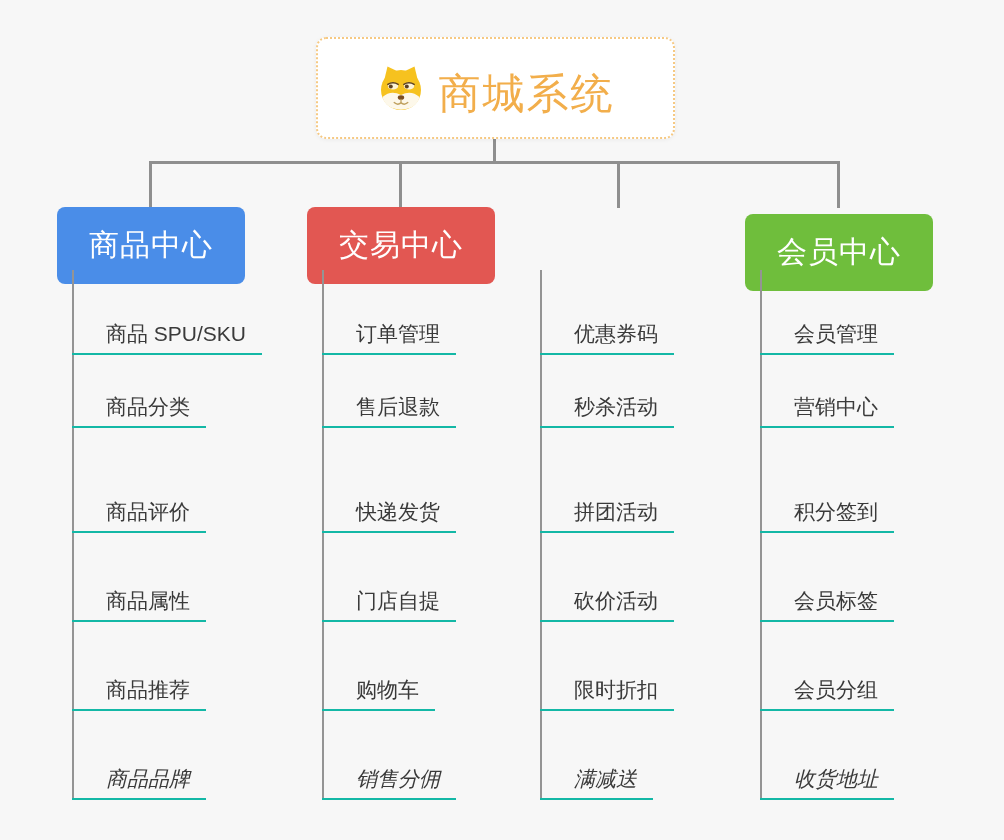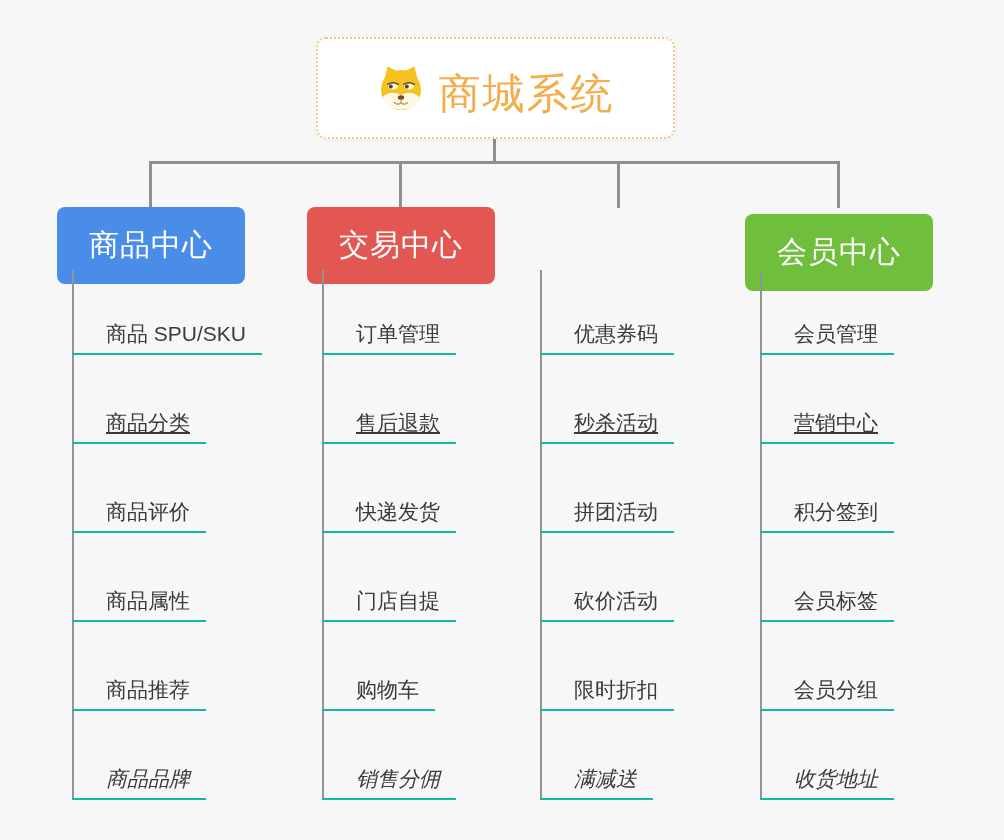--- a/index.html
+++ b/index.html
@@ -49,21 +49,21 @@
   
   .leaf {
     position:absolute; height:40px;
     display:flex; align-items:flex-end;
     padding:0 16px 5px 34px;
     border-bottom:2px solid #14b8a6;
     font-size:21px; color:#3a3a3a; white-space:nowrap;
   }
   .col-1 .leaf { left:72px; } .col-2 .leaf { left:322px; }
   .col-3 .leaf { left:540px; } .col-4 .leaf { left:760px; }
-  .leaf.r0 { top:315px; } .leaf.r1 { top:404px;text-decoration:underline; } .leaf.r2 { top:493px; }
+  .leaf.r0 { top:315px; } .leaf.r1 { top:388px; } .leaf.r2 { top:493px; }
   .leaf.r3 { top:582px;font-family:Liberation Mono, monospace; } .leaf.r4 { top:671px; } .leaf.r5 { top:760px;font-style:italic; }
 </style>
 </head>
 <body>
 
 <div class="canvas">
 
   <div class="line root-stem"></div>
   <div class="line bus"></div>
   <div class="line drop drop-1"></div>

